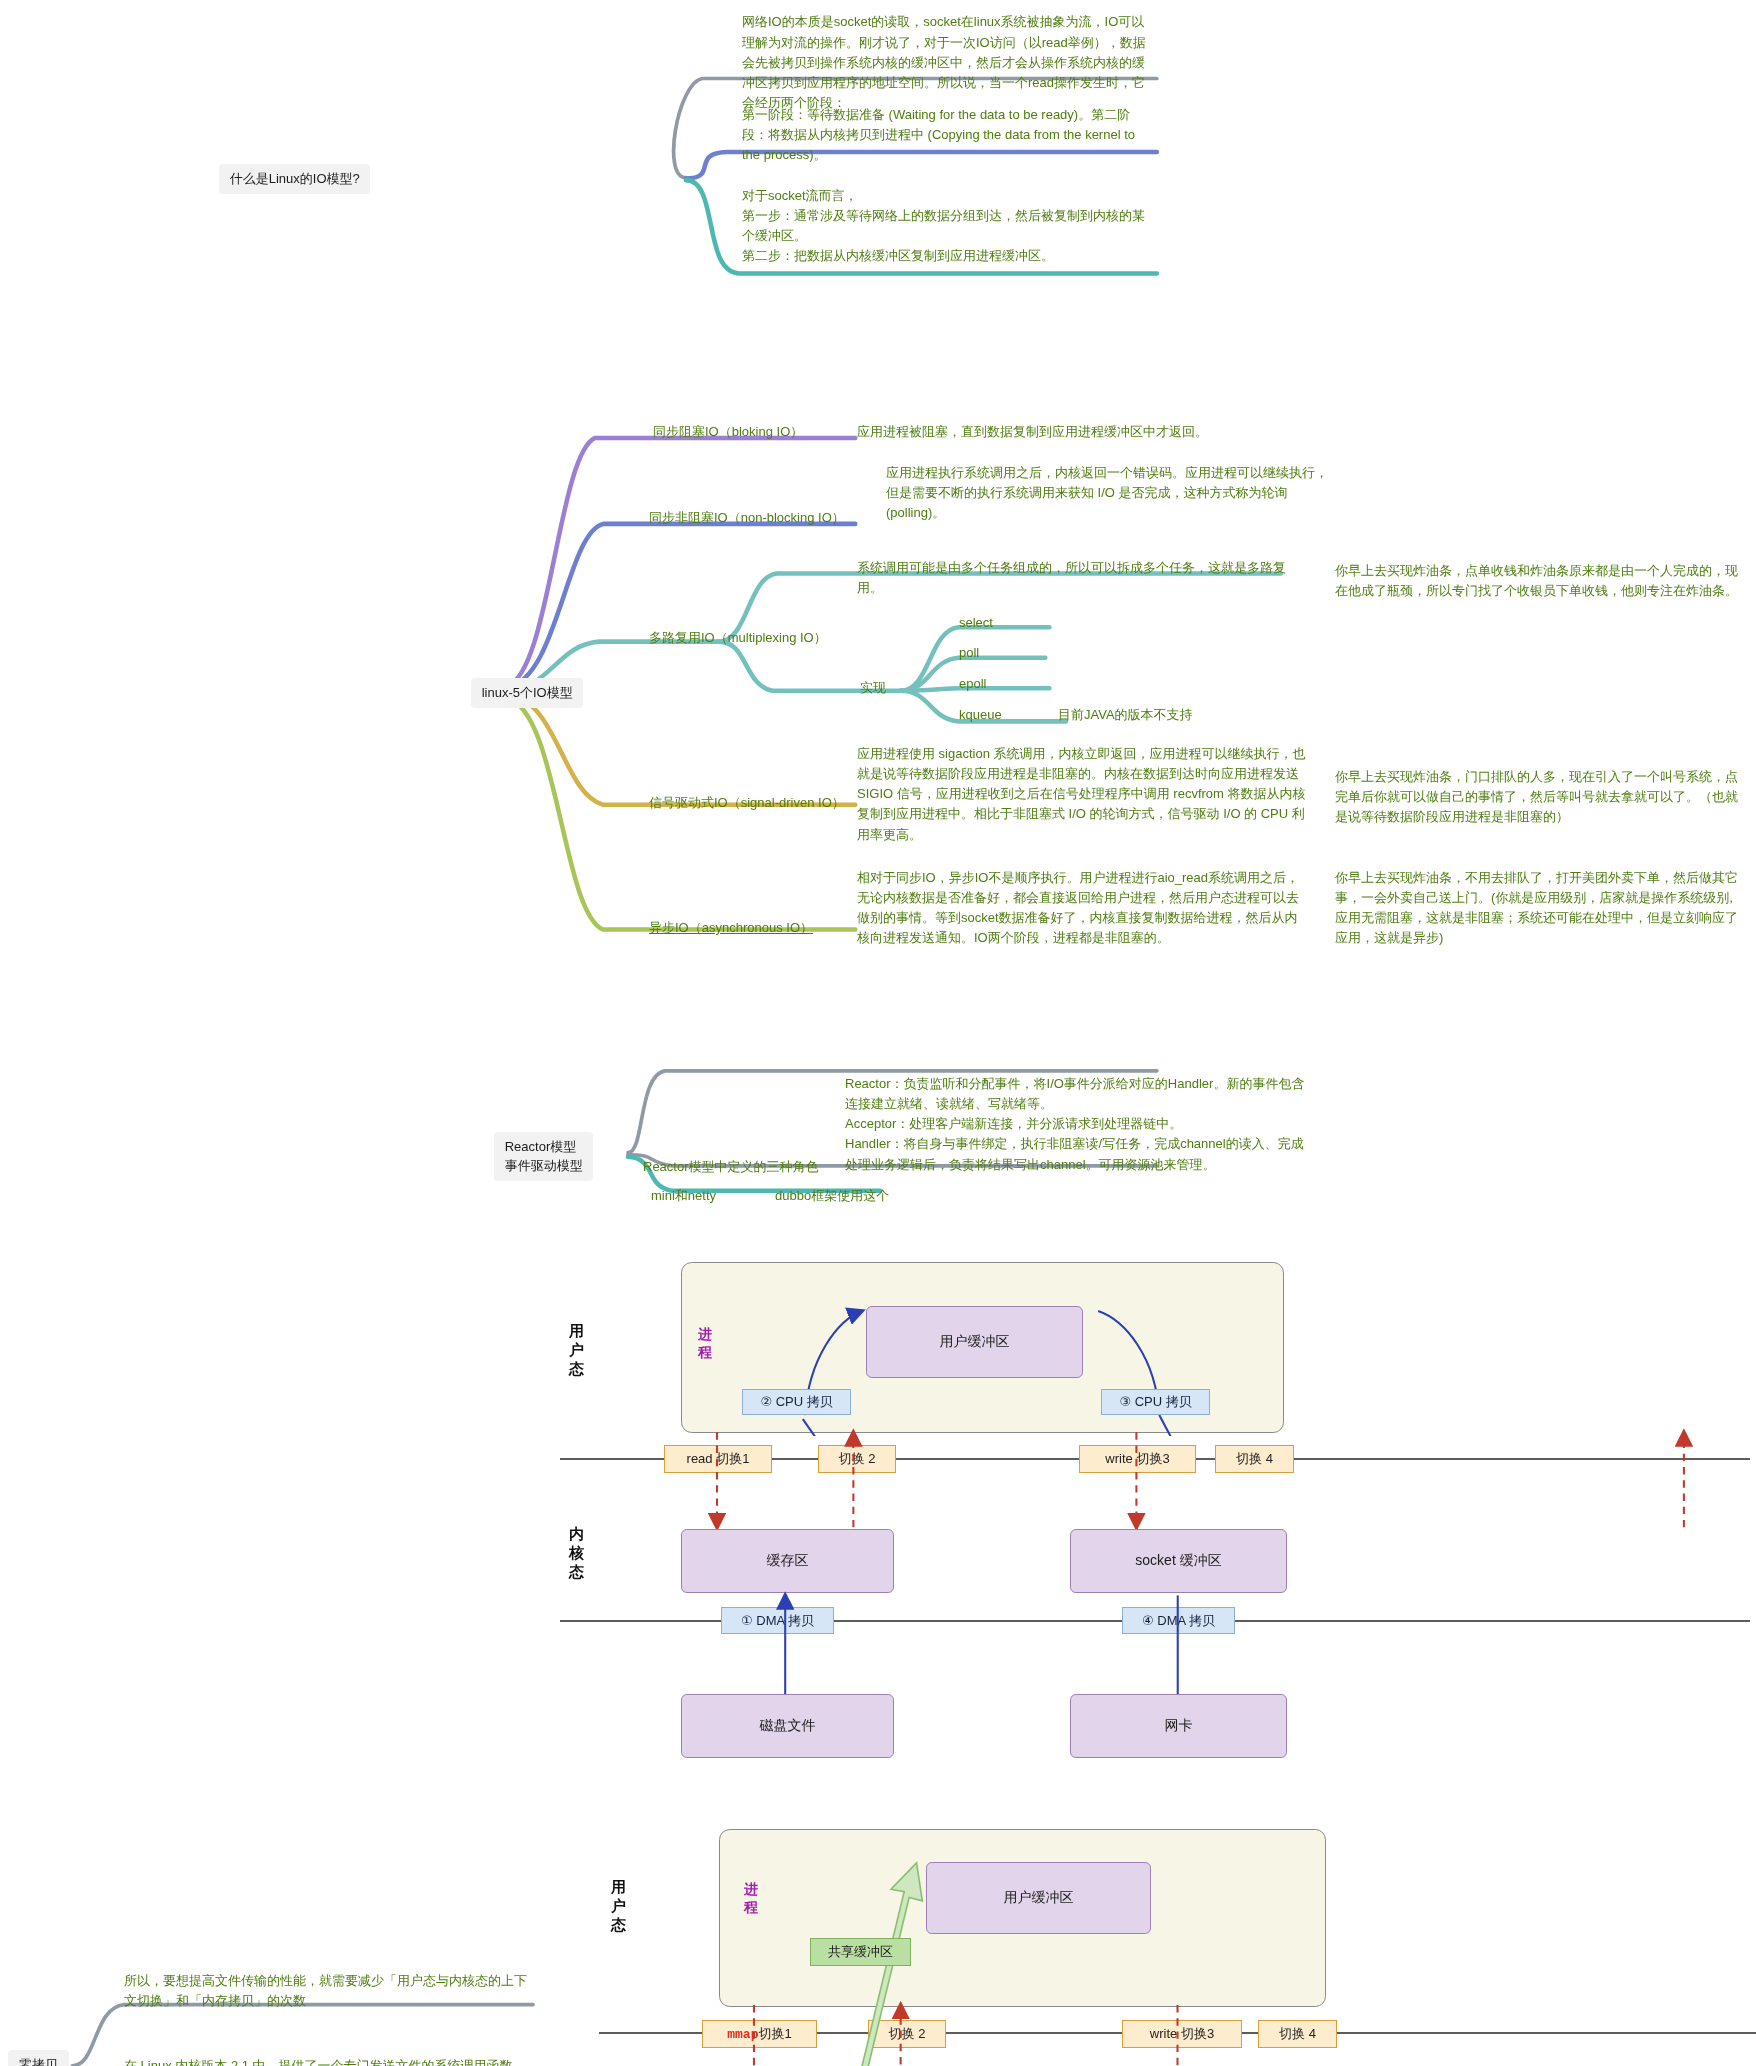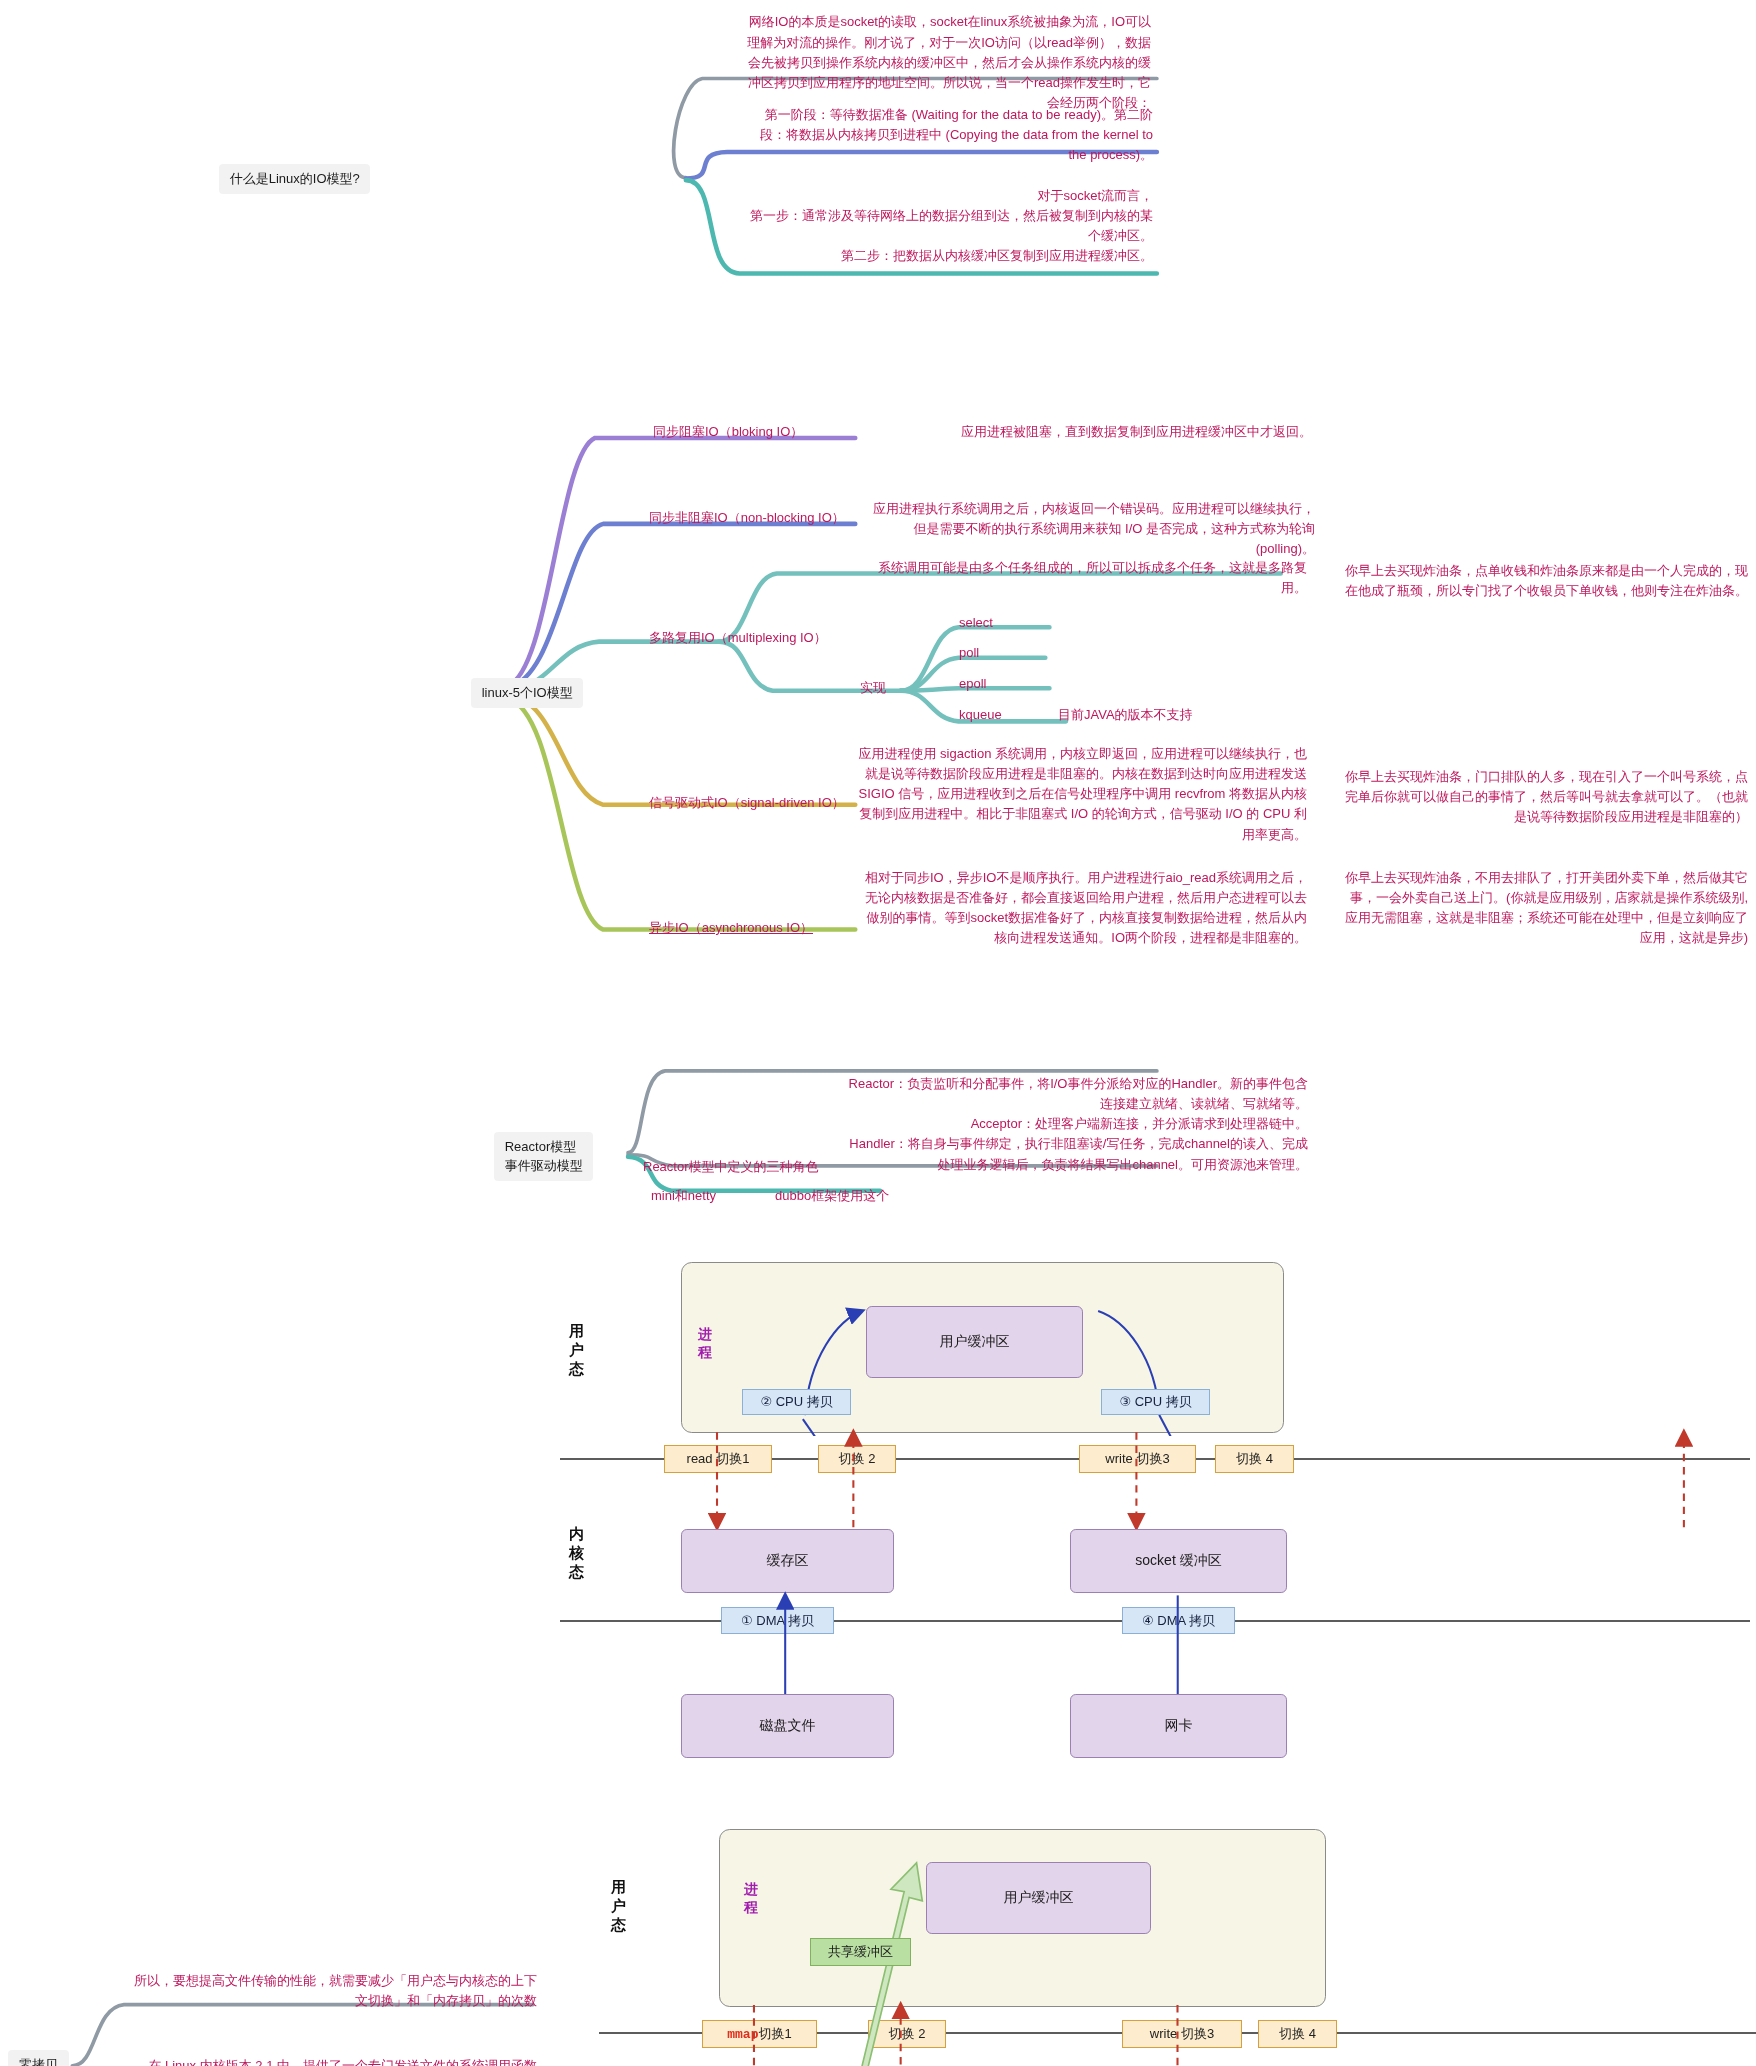--- a/index.html
+++ b/index.html
@@ -1,18 +1,18 @@
 <!DOCTYPE html>
 <html style="font-size:6.6px"><head>
 <meta charset="utf-8">
 <style>
   html,body{margin:0;padding:0;background:#ffffff;}
   body{font-family:"Liberation Sans","DejaVu Sans",sans-serif;color:#1a1a1a;}
   #page{position:relative;width:1756px;height:2331px;background:#fff;overflow:hidden;}
-  .txt{position:absolute;line-height:1.55;white-space:pre-wrap;color:#be185d;text-align:right;}
+  .txt{position:absolute;line-height:1.55;white-space:pre-wrap;color:#4d7c0f;}
   .node{position:absolute;background:#f2f2f2;border-radius:4.1px;padding:5.8px 10.7px;
         color:#1b1b1b;white-space:nowrap;text-align:right;}
   svg.wires{position:absolute;left:0;top:0;width:1756px;height:2331px;pointer-events:none;}
 
   
   .dgm{position:absolute;}
   .proc-box{position:absolute;background:#f7f5e6;border:1.2px solid #8a8a8a;border-radius:10.7px;}
   .mem-box{position:absolute;background:#e2d4ea;border:1.2px solid #9c7fb3;border-radius:5.8px;
            display:flex;align-items:center;justify-content:center;text-align:center;}
   .mem-box span{font-size:14px;color:#1b1b1b;}
@@ -74,21 +74,21 @@
   <div class="txt" style="left:742px;top:186px;width:411px;font-size:13px;">对于socket流而言，
 第一步：通常涉及等待网络上的数据分组到达，然后被复制到内核的某个缓冲区。
 第二步：把数据从内核缓冲区复制到应用进程缓冲区。</div>
 
   <div class="node" style="left:471px;top:678px;font-size:13px;">linux-5个IO模型</div>
 
   <div class="txt" style="left:653px;top:422px;font-size:13px;white-space:nowrap;">同步阻塞IO（bloking IO）</div>
   <div class="txt" style="left:857px;top:422px;width:455px;font-size:13px;">应用进程被阻塞，直到数据复制到应用进程缓冲区中才返回。</div>
 
   <div class="txt" style="left:649px;top:508px;font-size:13px;white-space:nowrap;">同步非阻塞IO（non-blocking IO）</div>
-  <div class="txt" style="left:865px;top:463px;width:450px;font-size:13px;margin-top:36px;">应用进程执行系统调用之后，内核返回一个错误码。应用进程可以继续执行，但是需要不断的执行系统调用来获知 I/O 是否完成，这种方式称为轮询 (polling)。</div>
+  <div class="txt" style="left:886px;top:463px;width:450px;font-size:13px;">应用进程执行系统调用之后，内核返回一个错误码。应用进程可以继续执行，但是需要不断的执行系统调用来获知 I/O 是否完成，这种方式称为轮询 (polling)。</div>
 
   <div class="txt" style="left:649px;top:628px;font-size:13px;white-space:nowrap;">多路复用IO（multiplexing IO）</div>
   <div class="txt" style="left:857px;top:558px;width:450px;font-size:13px;">系统调用可能是由多个任务组成的，所以可以拆成多个任务，这就是多路复用。</div>
   <div class="txt" style="left:1335px;top:561px;width:413px;font-size:13px;">你早上去买现炸油条，点单收钱和炸油条原来都是由一个人完成的，现在他成了瓶颈，所以专门找了个收银员下单收钱，他则专注在炸油条。</div>
 
   <div class="txt" style="left:860px;top:678px;font-size:13px;white-space:nowrap;">实现</div>
 
   <div class="txt" style="left:959px;top:613px;font-size:13px;white-space:nowrap;">select</div>
   <div class="txt" style="left:959px;top:643px;font-size:13px;white-space:nowrap;">poll</div>
   <div class="txt" style="left:959px;top:674px;font-size:13px;white-space:nowrap;">epoll</div>

